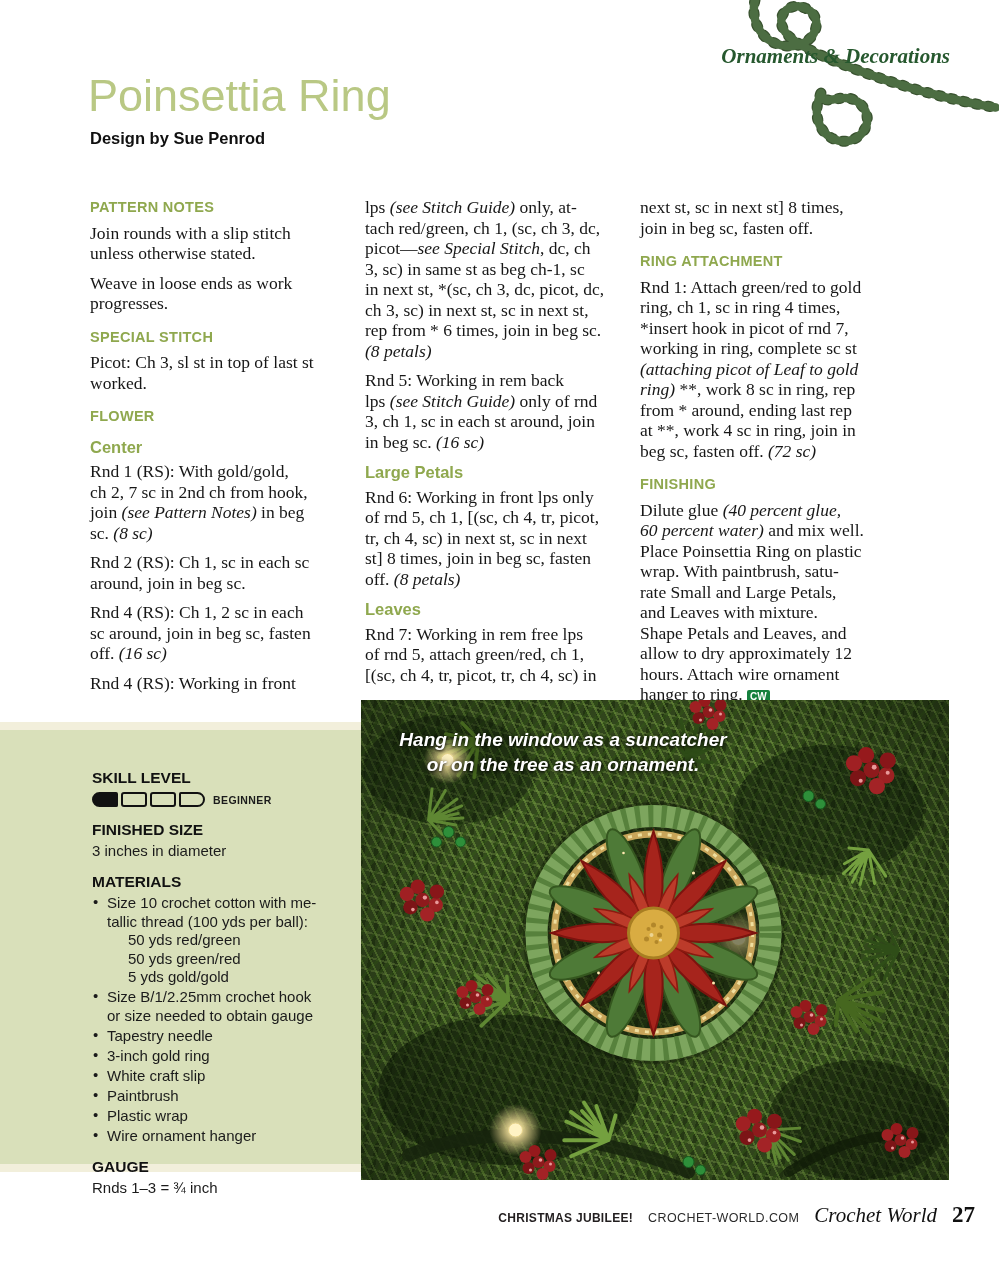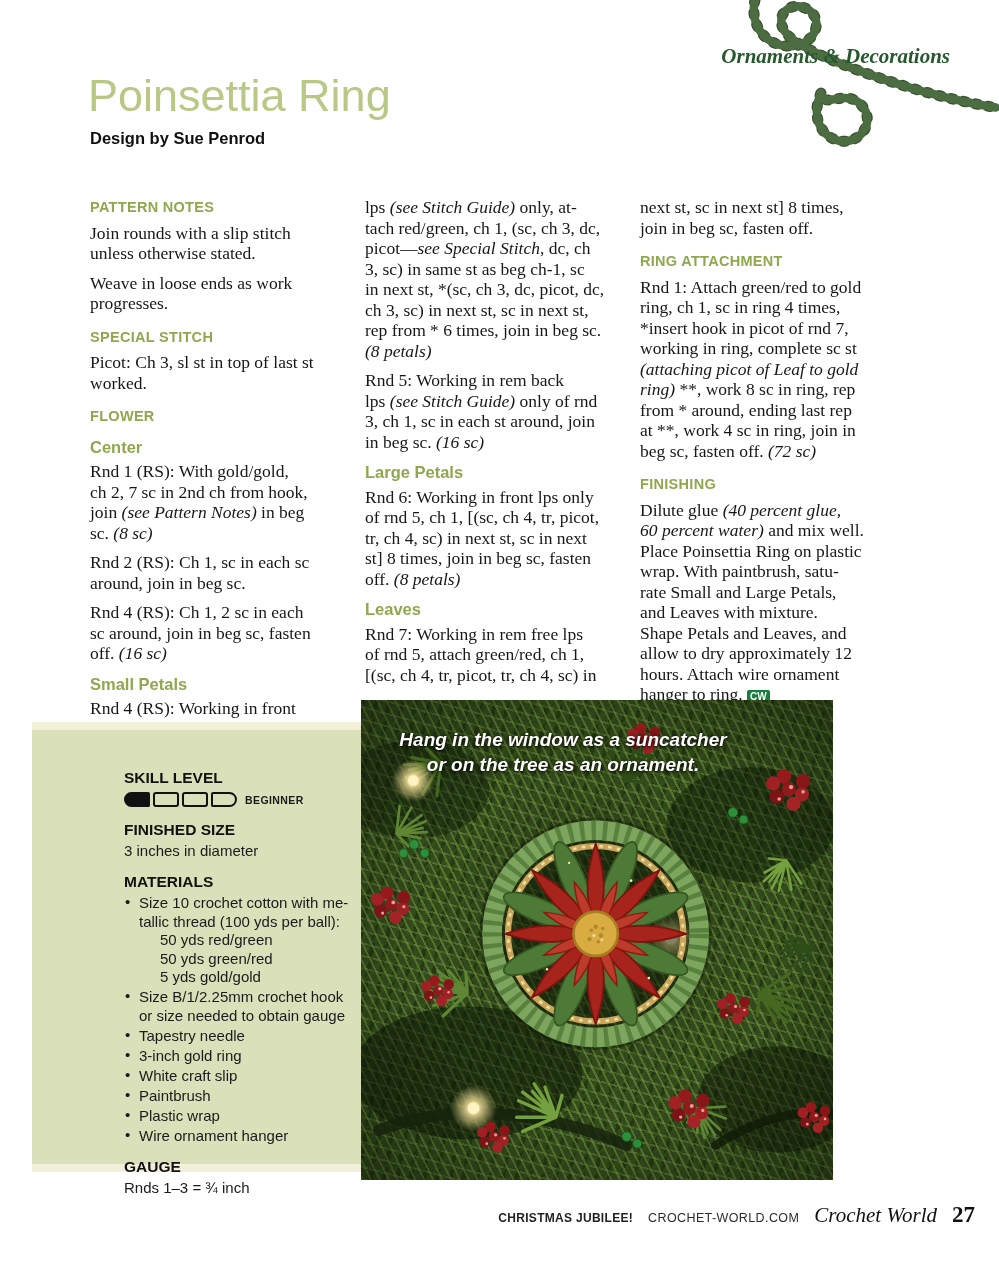--- a/index.html
+++ b/index.html
@@ -23,39 +23,39 @@
   .blk-h{font-family:"Liberation Sans",sans-serif;font-weight:bold;font-size:14.5px;
          letter-spacing:.3px;color:#8fa84e;margin:13px 0 5px;}
   .blk-sub{font-family:"Liberation Sans",sans-serif;font-weight:bold;font-size:16.5px;
            color:#8fa84e;margin:10px 0 4px;}
   .rb{font-weight:normal;} .ri{font-style:italic;}
   .cw-tag{display:inline-block;background:#15803d;color:#fff;font:bold 10px "Liberation Sans",sans-serif;
           padding:2px 3px 1px;border-radius:2px;line-height:1;vertical-align:baseline;white-space:nowrap;}
 
   
   .sidebar-frame{position:absolute;left:0;top:722px;width:404px;height:450px;
-                 background:#f2efdb;border-radius:0 24px 24px 0;margin-left:32px;}
+                 background:#f2efdb;border-radius:0 24px 24px 0;}
   .sidebar{position:absolute;top:8px;right:8px;bottom:8px;left:0;background:#d9e0ba;
            border-radius:0 17px 17px 0;padding:26px 16px 14px 92px;box-sizing:border-box;
            font-family:"Liberation Sans",sans-serif;color:#1b1b1b;}
   .blk-h2{font-weight:bold;font-size:15.5px;margin:13px 0 3px;color:#111;}
   .blk-line{font-size:15px;line-height:18px;white-space:pre-line;}
   .blk-bullet{font-size:15px;line-height:18.5px;position:relative;padding-left:15px;margin:1.5px 0;}
   .blk-bullet .dot{position:absolute;left:1px;top:-1px;font-size:15px;}
   .blk-bullet .btxt{white-space:pre-line;}
   .blk-bullet .bsub{padding-left:21px;}
   .blk-skill{margin:3px 0 6px;}
   .skill-glyphs .sk{display:inline-block;width:22px;height:11px;border:2.5px solid #111;
                     border-radius:3px;margin-right:3px;vertical-align:middle;background:#d9e0ba;}
   .skill-glyphs .sk.first{border-radius:8px 2px 2px 8px;background:#111;}
   .skill-glyphs .sk.last{border-radius:2px 8px 8px 2px;}
   .skill-label{font-weight:bold;font-size:10.5px;letter-spacing:.4px;margin-left:5px;vertical-align:middle;}
 
   
-  .photo{position:absolute;left:361px;top:700px;width:472px;height:480px;margin:0;overflow:hidden;
+  .photo{position:absolute;left:361px;top:700px;width:588px;height:480px;margin:0;overflow:hidden;
          background-color:#33481d;
          background-image:
            radial-gradient(circle at 50% 50%, rgba(0,0,0,0) 55%, rgba(8,16,4,.45) 100%),
            radial-gradient(circle at 50% 46%, rgba(0,0,0,.30), rgba(0,0,0,0) 42%),
            repeating-linear-gradient(64deg, rgba(118,158,64,.50) 0 2px, rgba(0,0,0,0) 2px 8px),
            repeating-linear-gradient(-48deg, rgba(52,84,24,.65) 0 3px, rgba(0,0,0,0) 3px 10px),
            repeating-linear-gradient(15deg, rgba(160,196,96,.28) 0 2px, rgba(0,0,0,0) 2px 12px),
            repeating-linear-gradient(100deg, rgba(24,40,10,.50) 0 4px, rgba(0,0,0,0) 4px 13px);}
   .photo-art{position:absolute;inset:0;width:100%;height:100%;}
   .caption{position:absolute;left:16px;top:27px;width:372px;color:#fff;
@@ -100,21 +100,20 @@
       <div class="blk-sub">Center</div>
       <div class="blk-p"><span class="rb">Rnd 1 (RS): </span><span>With gold/gold,
 ch 2, 7 sc in 2nd ch from hook,
 </span><span class="rb">join </span><span class="ri">(see Pattern Notes)</span><span> in beg
 sc. </span><span class="ri">(8 sc)</span></div>
       <div class="blk-p"><span class="rb">Rnd 2 (RS): </span><span>Ch 1, sc in each sc
 around, join in beg sc.</span></div>
       <div class="blk-p"><span class="rb">Rnd 4 (RS): </span><span>Ch 1, 2 sc in each
 sc around, join in beg sc, fasten
 off. </span><span class="ri">(16 sc)</span></div>
-      <div class="blk-sub">Small Petals</div>
       <div class="blk-p"><span class="rb">Rnd 4 (RS): </span><span>Working in </span><span class="rb">front</span></div>
     </div>
   <div class="col col2">
       <div class="blk-p"><span class="rb">lps </span><span class="ri">(see Stitch Guide)</span><span> only, at-
 tach red/green, ch 1, (sc, ch 3, dc,
 </span><span class="rb">picot</span><span>—</span><span class="ri">see Special Stitch</span><span>, dc, ch
 3, sc) in same st as beg ch-1, sc
 in next st, *(sc, ch 3, dc, picot, dc,
 ch 3, sc) in next st, sc in next st,
 rep from * 6 times, join in beg sc.

